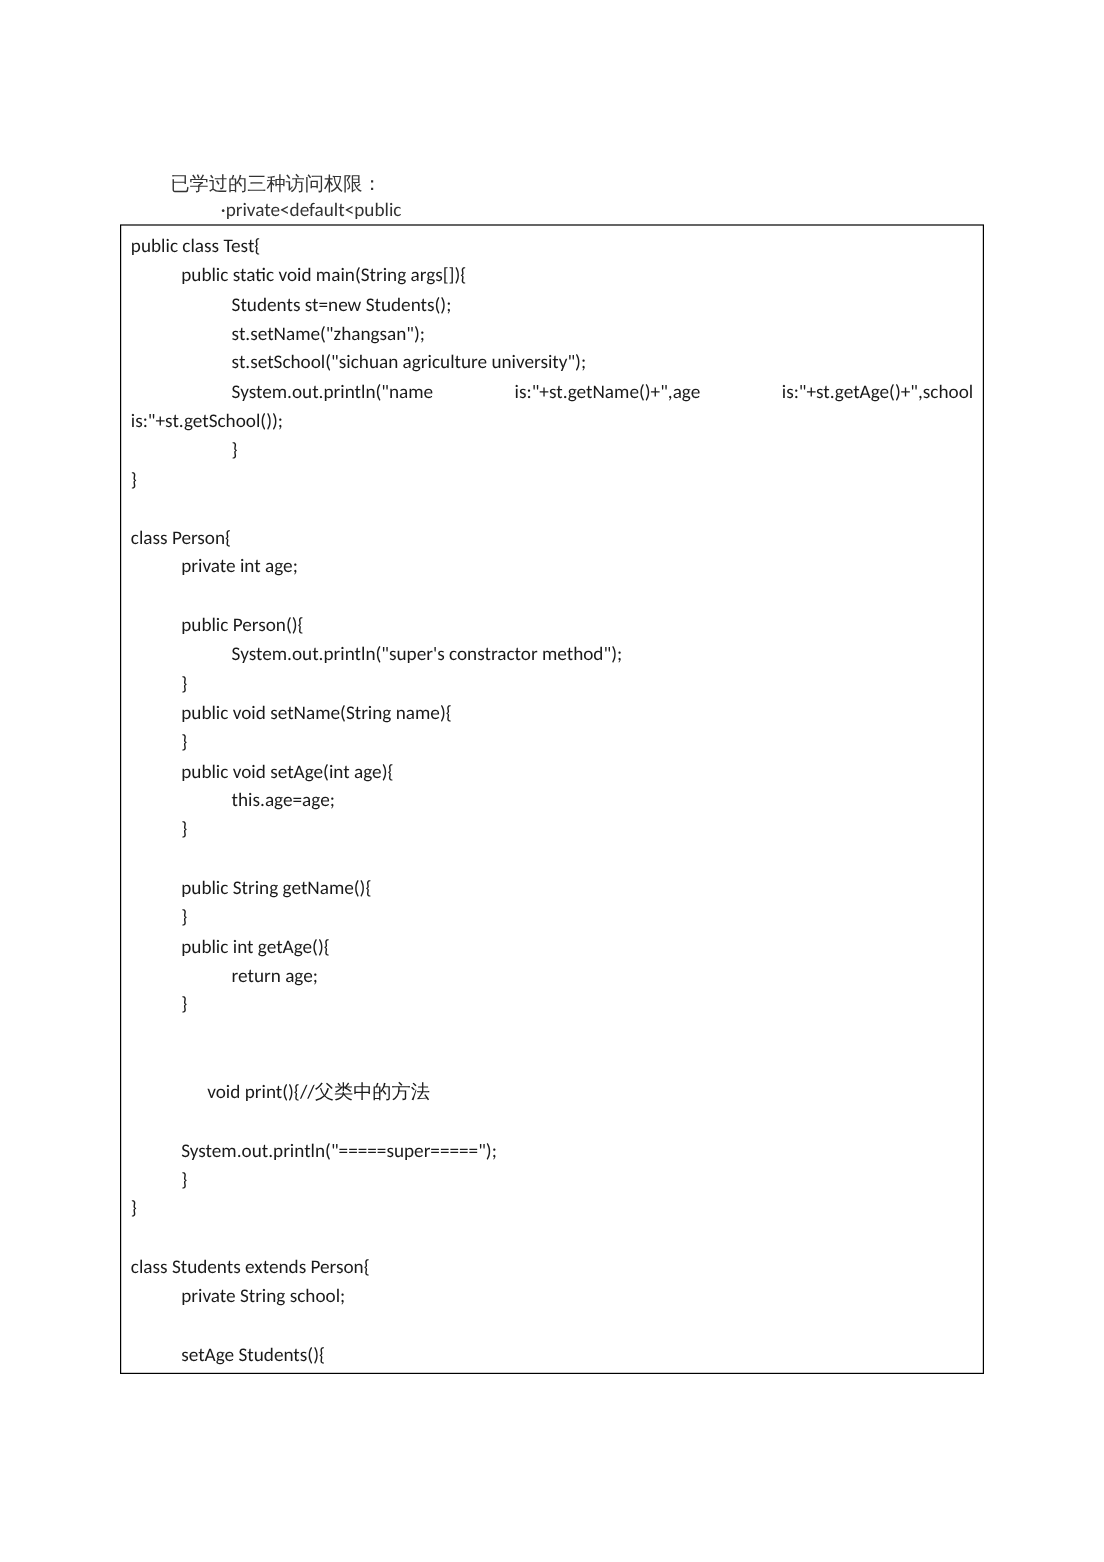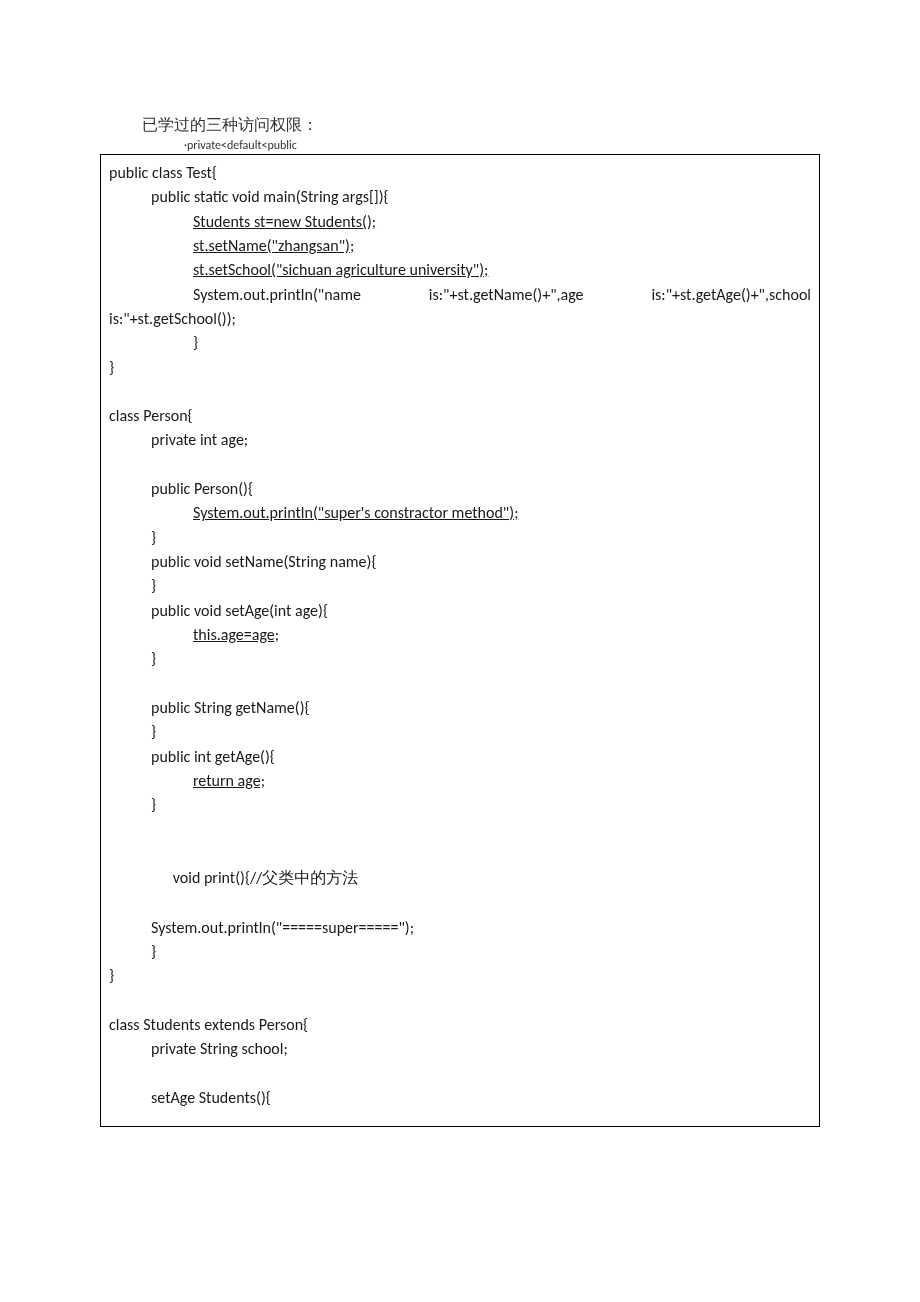--- a/index.html
+++ b/index.html
@@ -11,40 +11,41 @@
       box-sizing: border-box;
     }
     .page {
       padding: 115px 100px 90px 100px;
     }
     .intro-line {
       font-size: 16px;
       color: #333;
       margin-left: 42px;
       margin-bottom: 2px;
+      margin-top: 28px;
     }
     .bullet-line {
-      font-size: 12px;
+      font-size: 16px;
       color: #333;
       margin-left: 84px;
       margin-bottom: 2px;
     }
     .code-box {
       border: 1px solid #000;
-      padding: 6px 8px 16px 8px;
+      padding: 6px 8px 2px 8px;
       font-size: 16px;
       line-height: 1.52;
       color: #1a1a1a;
       font-family: Calibri, Arial, sans-serif;
     }
     .code-line {
       white-space: pre-wrap;
     }
     .indent1 { padding-left: 42px; }
-    .indent2 { padding-left: 84px; text-decoration: underline; }
+    .indent2 { padding-left: 84px; }
     .justify-line {
       display: flex;
       justify-content: space-between;
       padding-left: 84px;
     }
     .cn {
       font-family: Liberation Mono, monospace;
       margin-top: 36px;
     }
   </style>

